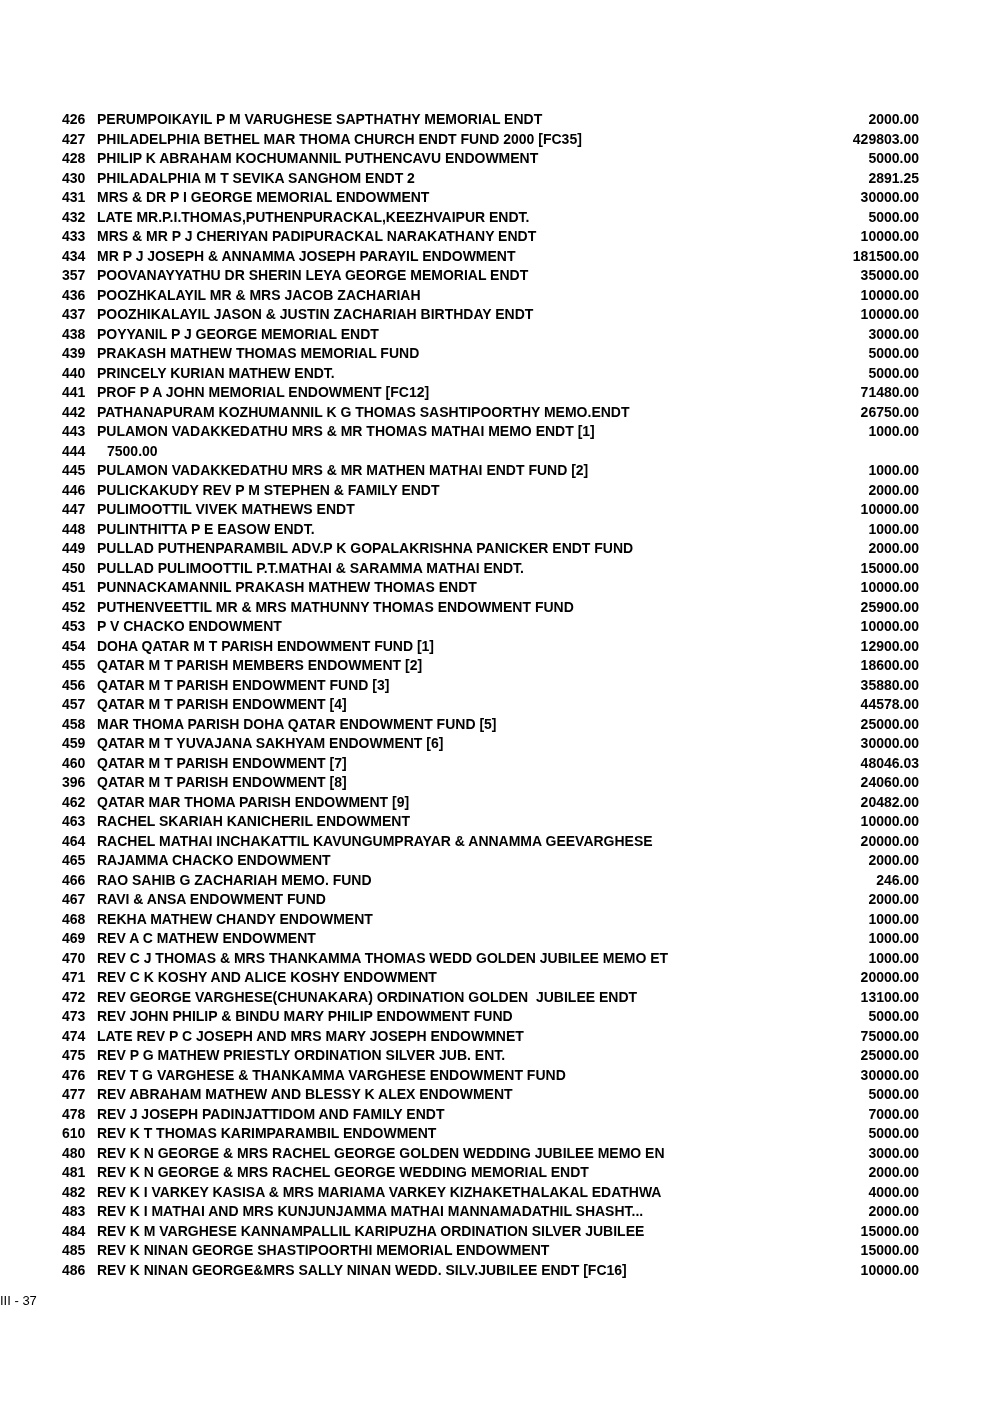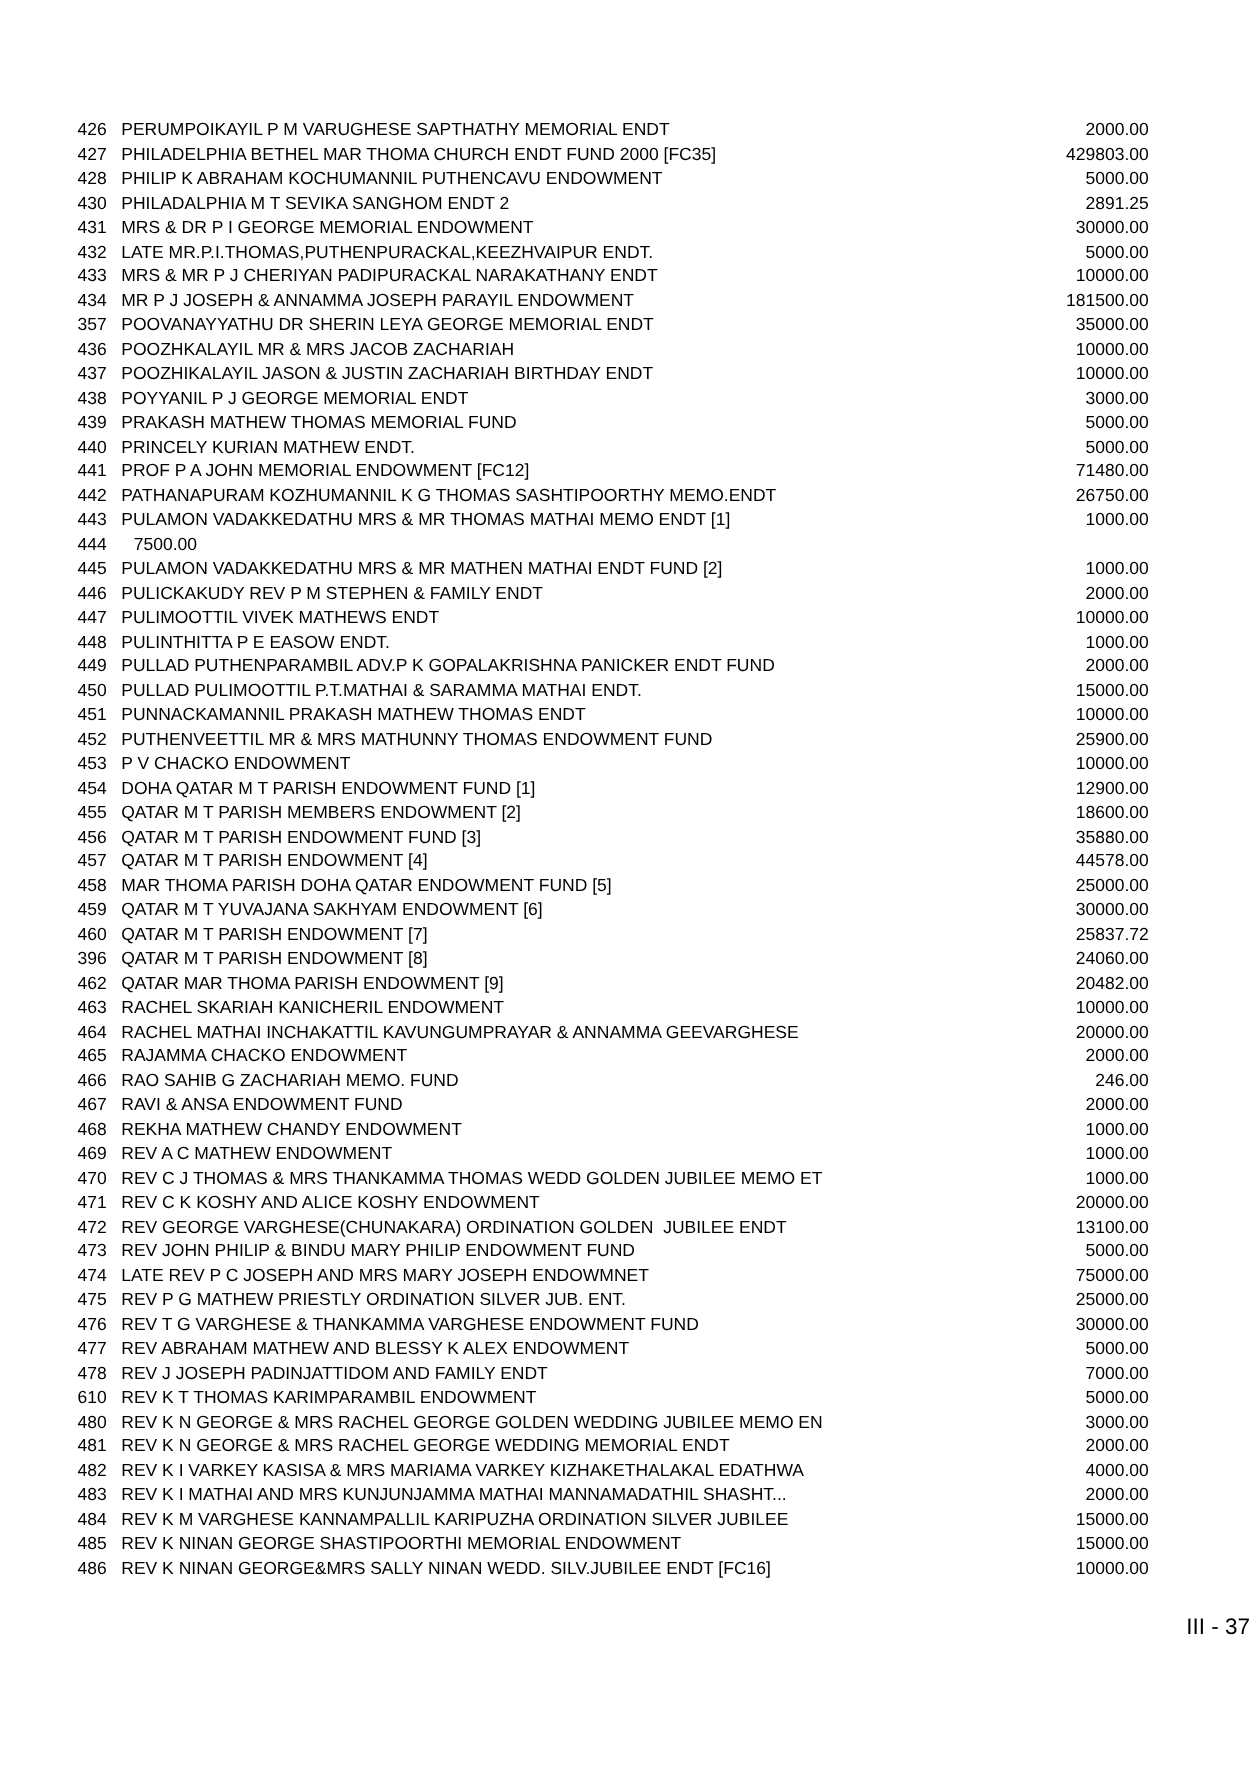--- a/index.html
+++ b/index.html
@@ -11,23 +11,24 @@
     position: relative;
     width: 1000px;
     height: 1414px;
     background: #ffffff;
     font-family: "Liberation Sans", sans-serif;
     color: #000000;
     overflow: hidden;
   }
   .list {
     position: absolute;
-    top: 94px;
+    top: 110px;
     left: 62px;
     width: 857px;
+    font-weight: bold;
   }
   .row {
     display: flex;
     height: 19.5px;
     line-height: 19.5px;
     font-size: 14px;
   }
   .row .num {
     width: 35px;
     flex: 0 0 35px;
@@ -42,22 +43,22 @@
     flex: 0 0 auto;
     text-align: right;
     white-space: pre;
     padding-left: 10px;
   }
   .footer {
     position: absolute;
     top: 1291px;
     left: 0;
     width: 1000px;
-    text-align: right;
-    font-size: 18px;
+    text-align: left;
+    font-size: 13px;
     line-height: 20px;
   }
 </style>
 </head>
 <body>
 
 <div class="page">
   <div class="list">
       <div class="row">
         <span class="num">426</span>
@@ -219,21 +220,21 @@
         <span class="amount">25000.00</span>
       </div>
       <div class="row">
         <span class="num">459</span>
         <span class="name">QATAR M T YUVAJANA SAKHYAM ENDOWMENT [6]</span>
         <span class="amount">30000.00</span>
       </div>
       <div class="row">
         <span class="num">460</span>
         <span class="name">QATAR M T PARISH ENDOWMENT [7]</span>
-        <span class="amount">25837.72</span>
+        <span class="amount">48046.03</span>
       </div>
       <div class="row">
         <span class="num">396</span>
         <span class="name">QATAR M T PARISH ENDOWMENT [8]</span>
         <span class="amount">24060.00</span>
       </div>
       <div class="row">
         <span class="num">462</span>
         <span class="name">QATAR MAR THOMA PARISH ENDOWMENT [9]</span>
         <span class="amount">20482.00</span>

